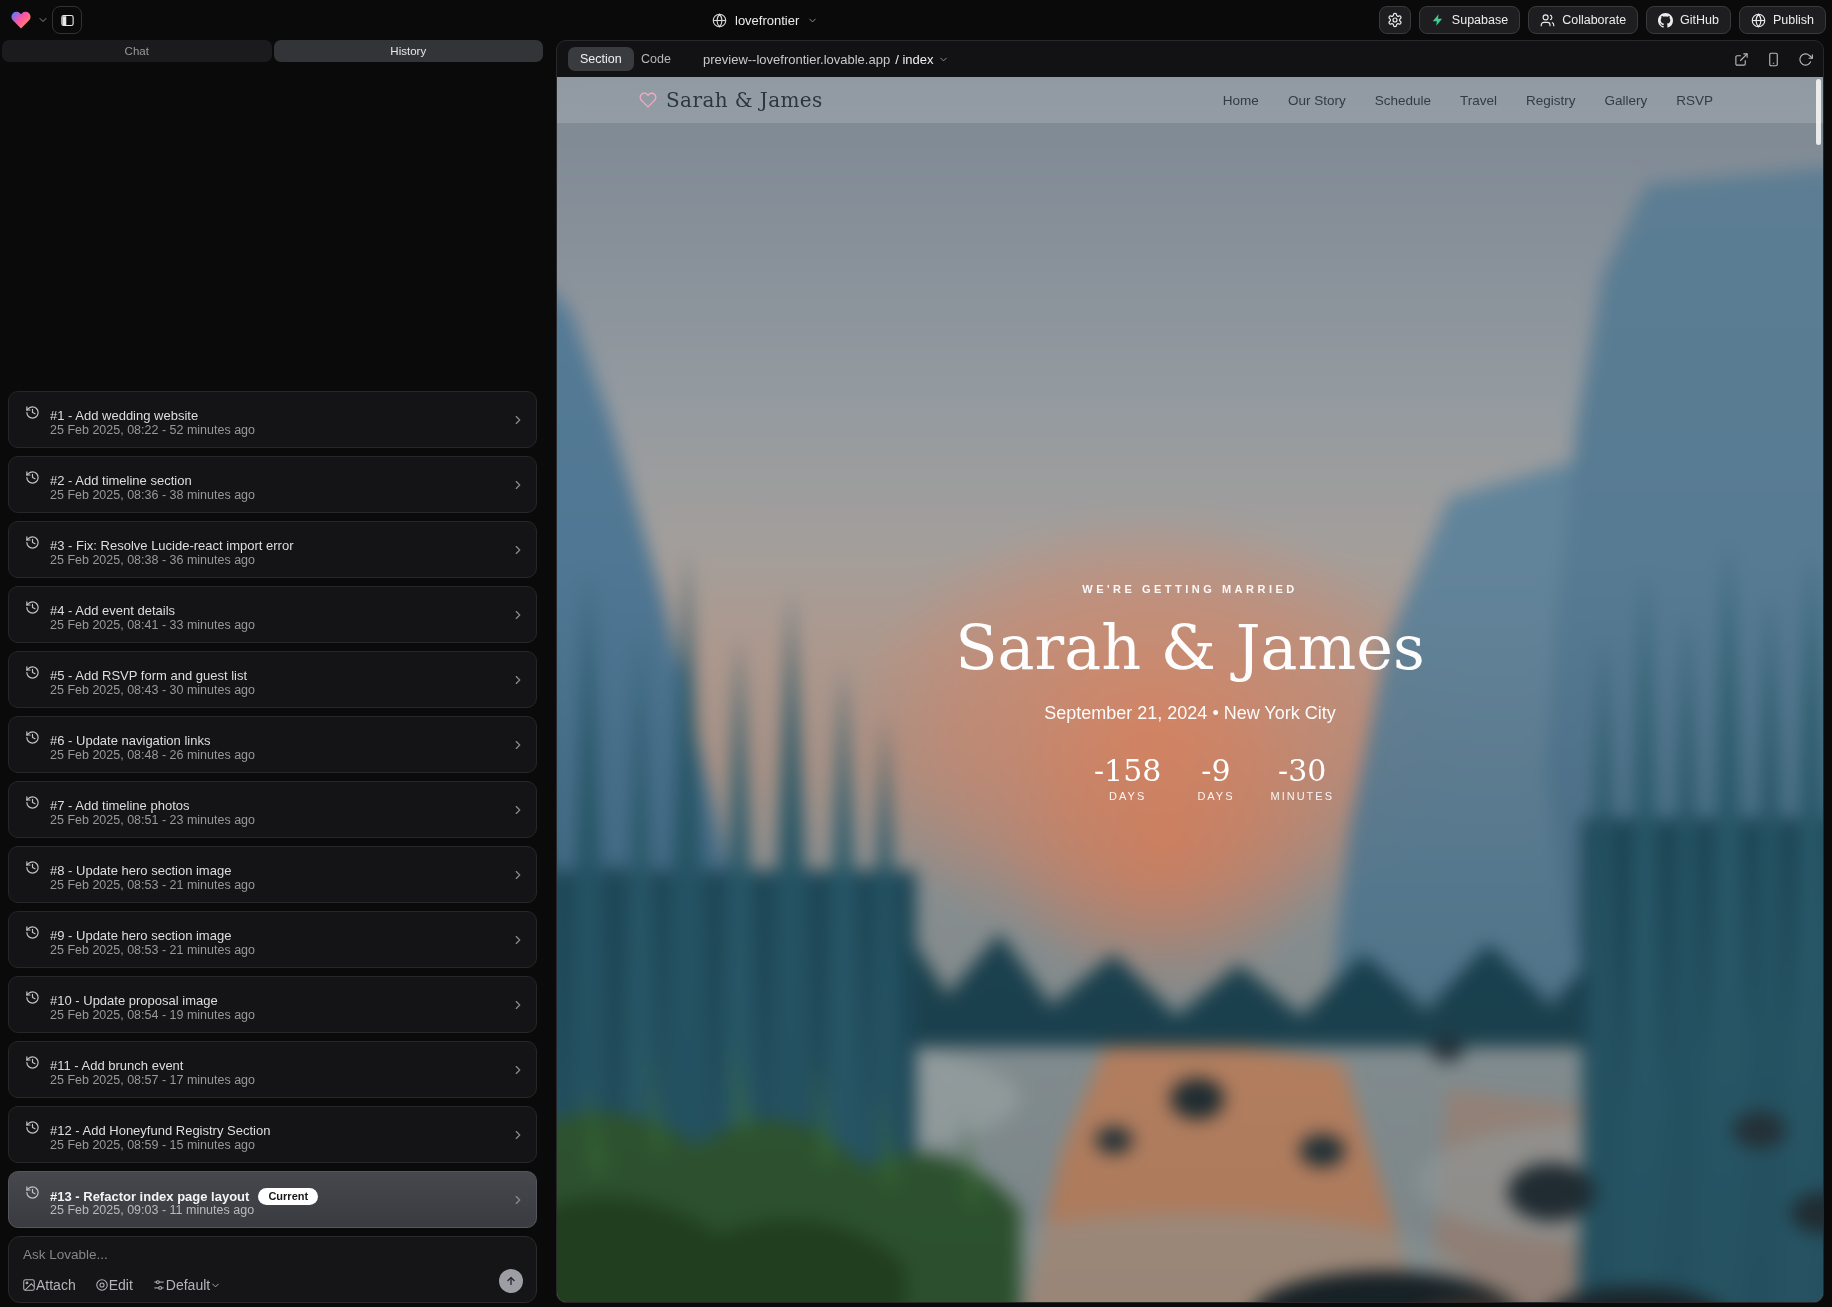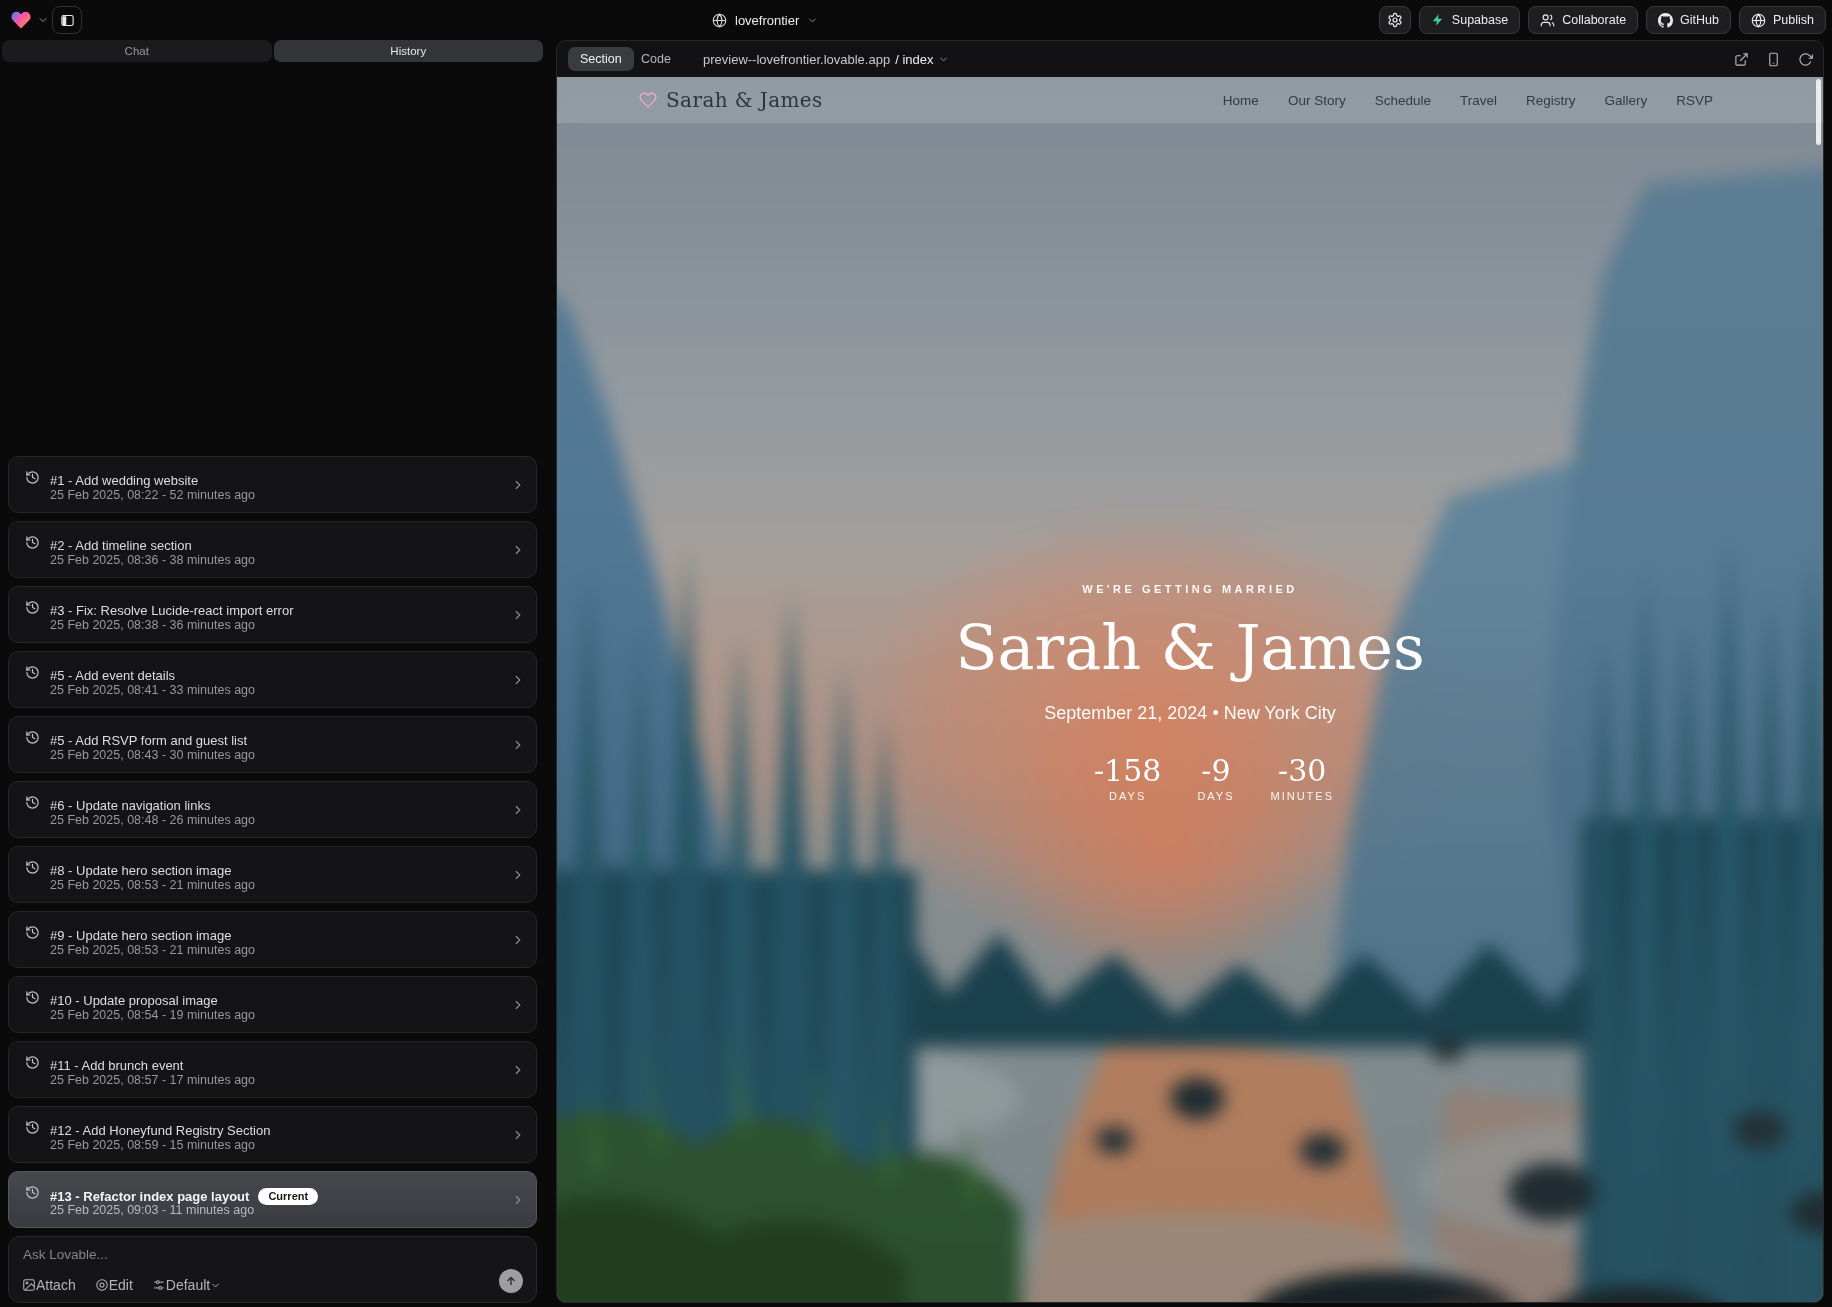--- a/index.html
+++ b/index.html
@@ -293,21 +293,21 @@
       <div class="htime">25 Feb 2025, 08:38 - 36 minutes ago</div>
       <svg class="hchev" width="14" height="14">
           <use href="#i-chev-right"></use>
         </svg>
     </div>
     <div class="hitem">
       <svg class="hicon" width="15" height="15">
           <use href="#i-history"></use>
         </svg>
       <div class="hmain">
-          <span class="htitle">#5 - Add event details</span>
+          <span class="htitle">#4 - Add event details</span>
         </div>
       <div class="htime">25 Feb 2025, 08:41 - 33 minutes ago</div>
       <svg class="hchev" width="14" height="14">
           <use href="#i-chev-right"></use>
         </svg>
     </div>
     <div class="hitem">
       <svg class="hicon" width="15" height="15">
           <use href="#i-history"></use>
         </svg>
@@ -320,20 +320,32 @@
         </svg>
     </div>
     <div class="hitem">
       <svg class="hicon" width="15" height="15">
           <use href="#i-history"></use>
         </svg>
       <div class="hmain">
           <span class="htitle">#6 - Update navigation links</span>
         </div>
       <div class="htime">25 Feb 2025, 08:48 - 26 minutes ago</div>
+      <svg class="hchev" width="14" height="14">
+          <use href="#i-chev-right"></use>
+        </svg>
+    </div>
+    <div class="hitem">
+      <svg class="hicon" width="15" height="15">
+          <use href="#i-history"></use>
+        </svg>
+      <div class="hmain">
+          <span class="htitle">#7 - Add timeline photos</span>
+        </div>
+      <div class="htime">25 Feb 2025, 08:51 - 23 minutes ago</div>
       <svg class="hchev" width="14" height="14">
           <use href="#i-chev-right"></use>
         </svg>
     </div>
     <div class="hitem">
       <svg class="hicon" width="15" height="15">
           <use href="#i-history"></use>
         </svg>
       <div class="hmain">
           <span class="htitle">#8 - Update hero section image</span>

